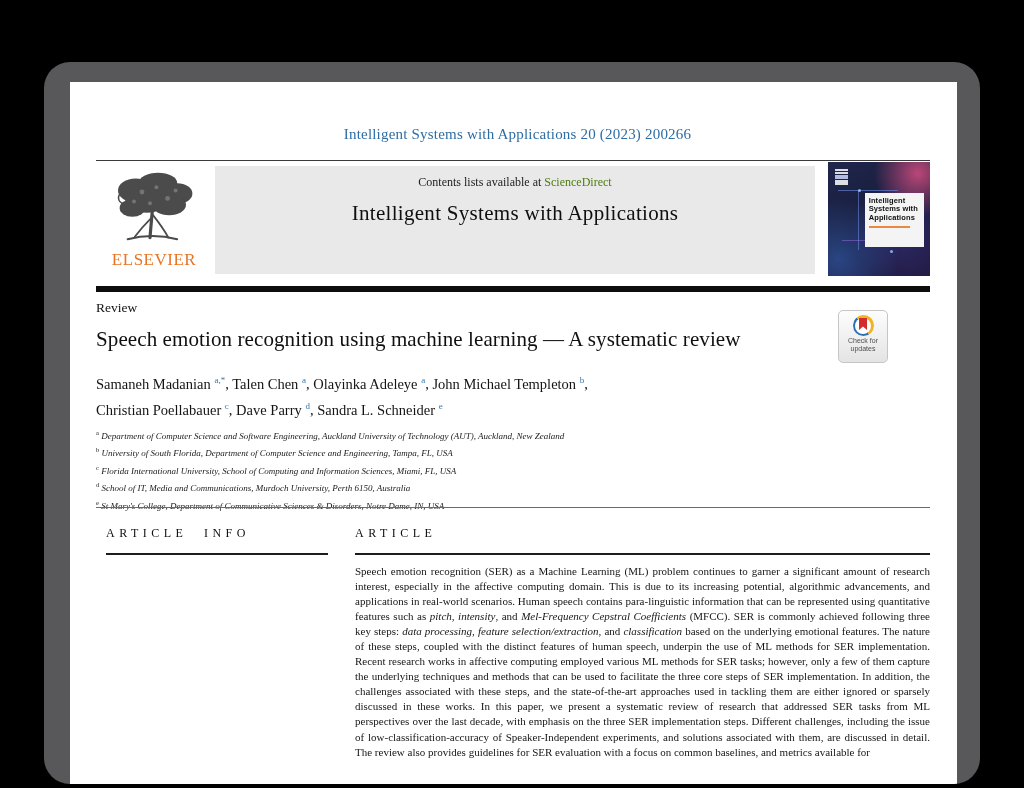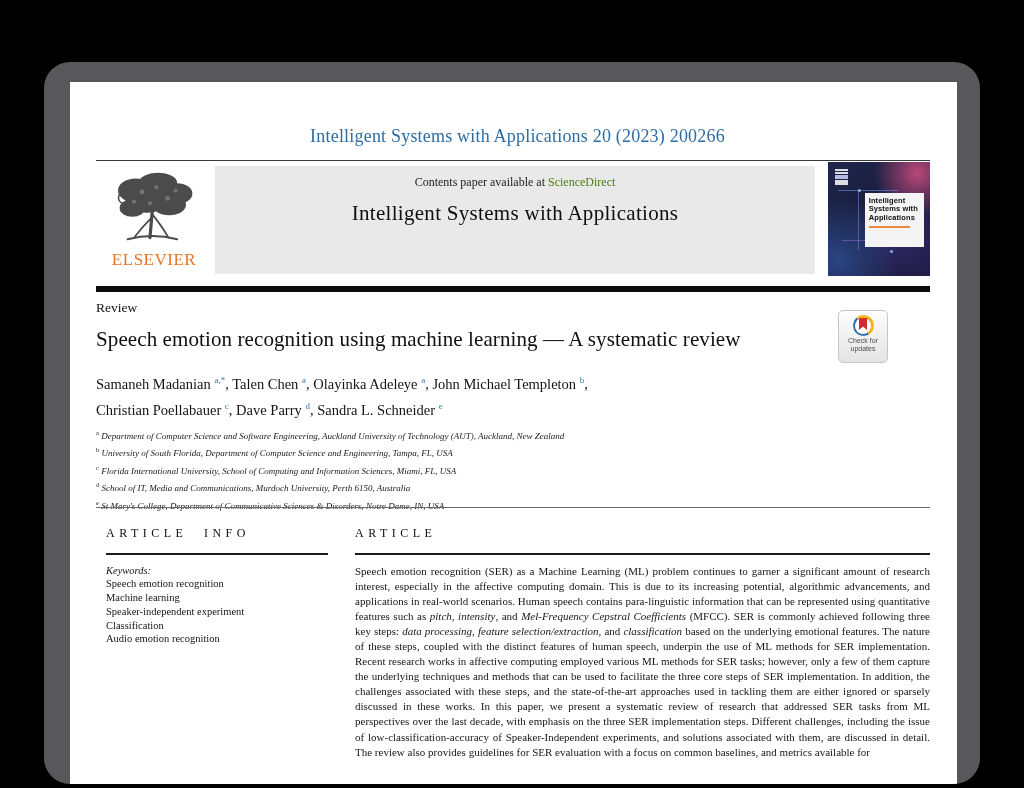--- a/index.html
+++ b/index.html
@@ -12,21 +12,21 @@
     position:absolute;left:44px;top:62px;width:936px;height:722px;
     background:#58585a;border-radius:26px;overflow:hidden;
   }
   .page{
     position:absolute;left:26px;top:20px;width:887px;height:702px;
     background:#ffffff;overflow:hidden;
   }
   
   .journal-ref{
     position:absolute;top:44px;left:8px;right:0;text-align:center;
-    font-size:18px;color:#2e6da4;letter-spacing:.2px;
+    font-size:15px;color:#2e6da4;letter-spacing:.2px;
   }
   .top-rule{position:absolute;top:78px;left:26px;right:27px;height:1px;background:#3a3a3a;}
   
   .header-row{position:absolute;top:80px;left:26px;right:27px;height:118px;}
   .logo{position:absolute;left:2px;top:6px;width:112px;text-align:center;}
   .logo .wordmark{
     font-size:17px;color:#e87524;letter-spacing:.5px;margin-top:-2px;
     font-family:"Liberation Serif", serif;
   }
   .banner{
@@ -159,21 +159,21 @@
               <path d="M22 89 Q53 81 84 89" stroke-width="2.4"></path>
               <path d="M18 45 C8 43 8 30 19 31" stroke-width="2"></path>
             </g>
           </svg>
         </span>
         <div class="wordmark">ELSEVIER</div>
       </div>
 
       <div class="banner">
         <div class="contents">
-          <span>Contents paper available at </span><span class="sd">ScienceDirect</span>
+          <span>Contents lists available at </span><span class="sd">ScienceDirect</span>
         </div>
         <div class="jtitle">Intelligent Systems with Applications</div>
       </div>
 
       <div class="cover">
         <div class="mini-logo"></div>
         <div class="circuit1"></div>
         <div class="circuit2"></div>
         <div class="circuit3"></div>
         <div class="dot" style="left:30px;top:27px;"></div>
@@ -210,30 +210,20 @@
         <div><sup>c</sup> Florida International University, School of Computing and Information Sciences, Miami, FL, USA</div>
         <div><sup>d</sup> School of IT, Media and Communications, Murdoch University, Perth 6150, Australia</div>
         <div><sup>e</sup> St Mary's College, Department of Communicative Sciences &amp; Disorders, Notre Dame, IN, USA</div>
       </div>
 
     <div class="section-rule"></div>
 
     <div class="info-col">
       <div class="col-heading">ARTICLE INFO</div>
       <div class="col-rule"></div>
-      <div class="keywords">
-        <div class="kw-label">Keywords:</div>
-        <div id="kw-list">
-            <div>Speech emotion recognition</div>
-            <div>Machine learning</div>
-            <div>Speaker-independent experiment</div>
-            <div>Classification</div>
-            <div>Audio emotion recognition</div>
-          </div>
-      </div>
     </div>
 
     <div class="abs-col">
       <div class="col-heading">ARTICLE</div>
       <div class="col-rule"></div>
       <div class="abstract-text" id="abstract-body"><span>Speech emotion recognition (SER) as a Machine Learning (ML) problem continues to garner a significant amount of research interest, especially in the affective computing domain. This is due to its increasing potential, algorithmic advancements, and applications in real-world scenarios. Human speech contains para-linguistic information that can be represented using quantitative features such as </span><i>pitch</i><span>, </span><i>intensity</i><span>, and </span><i>Mel-Frequency Cepstral Coefficients</i><span> (MFCC). SER is commonly achieved following three key steps: </span><i>data processing</i><span>, </span><i>feature selection/extraction</i><span>, and </span><i>classification</i><span> based on the underlying emotional features. The nature of these steps, coupled with the distinct features of human speech, underpin the use of ML methods for SER implementation. Recent research works in affective computing employed various ML methods for SER tasks; however, only a few of them capture the underlying techniques and methods that can be used to facilitate the three core steps of SER implementation. In addition, the challenges associated with these steps, and the state-of-the-art approaches used in tackling them are either ignored or sparsely discussed in these works. In this paper, we present a systematic review of research that addressed SER tasks from ML perspectives over the last decade, with emphasis on the three SER implementation steps. Different challenges, including the issue of low-classification-accuracy of Speaker-Independent experiments, and solutions associated with them, are discussed in detail. The review also provides guidelines for SER evaluation with a focus on common baselines, and metrics available for</span></div>
     </div>
 
   </div>
 </div>

